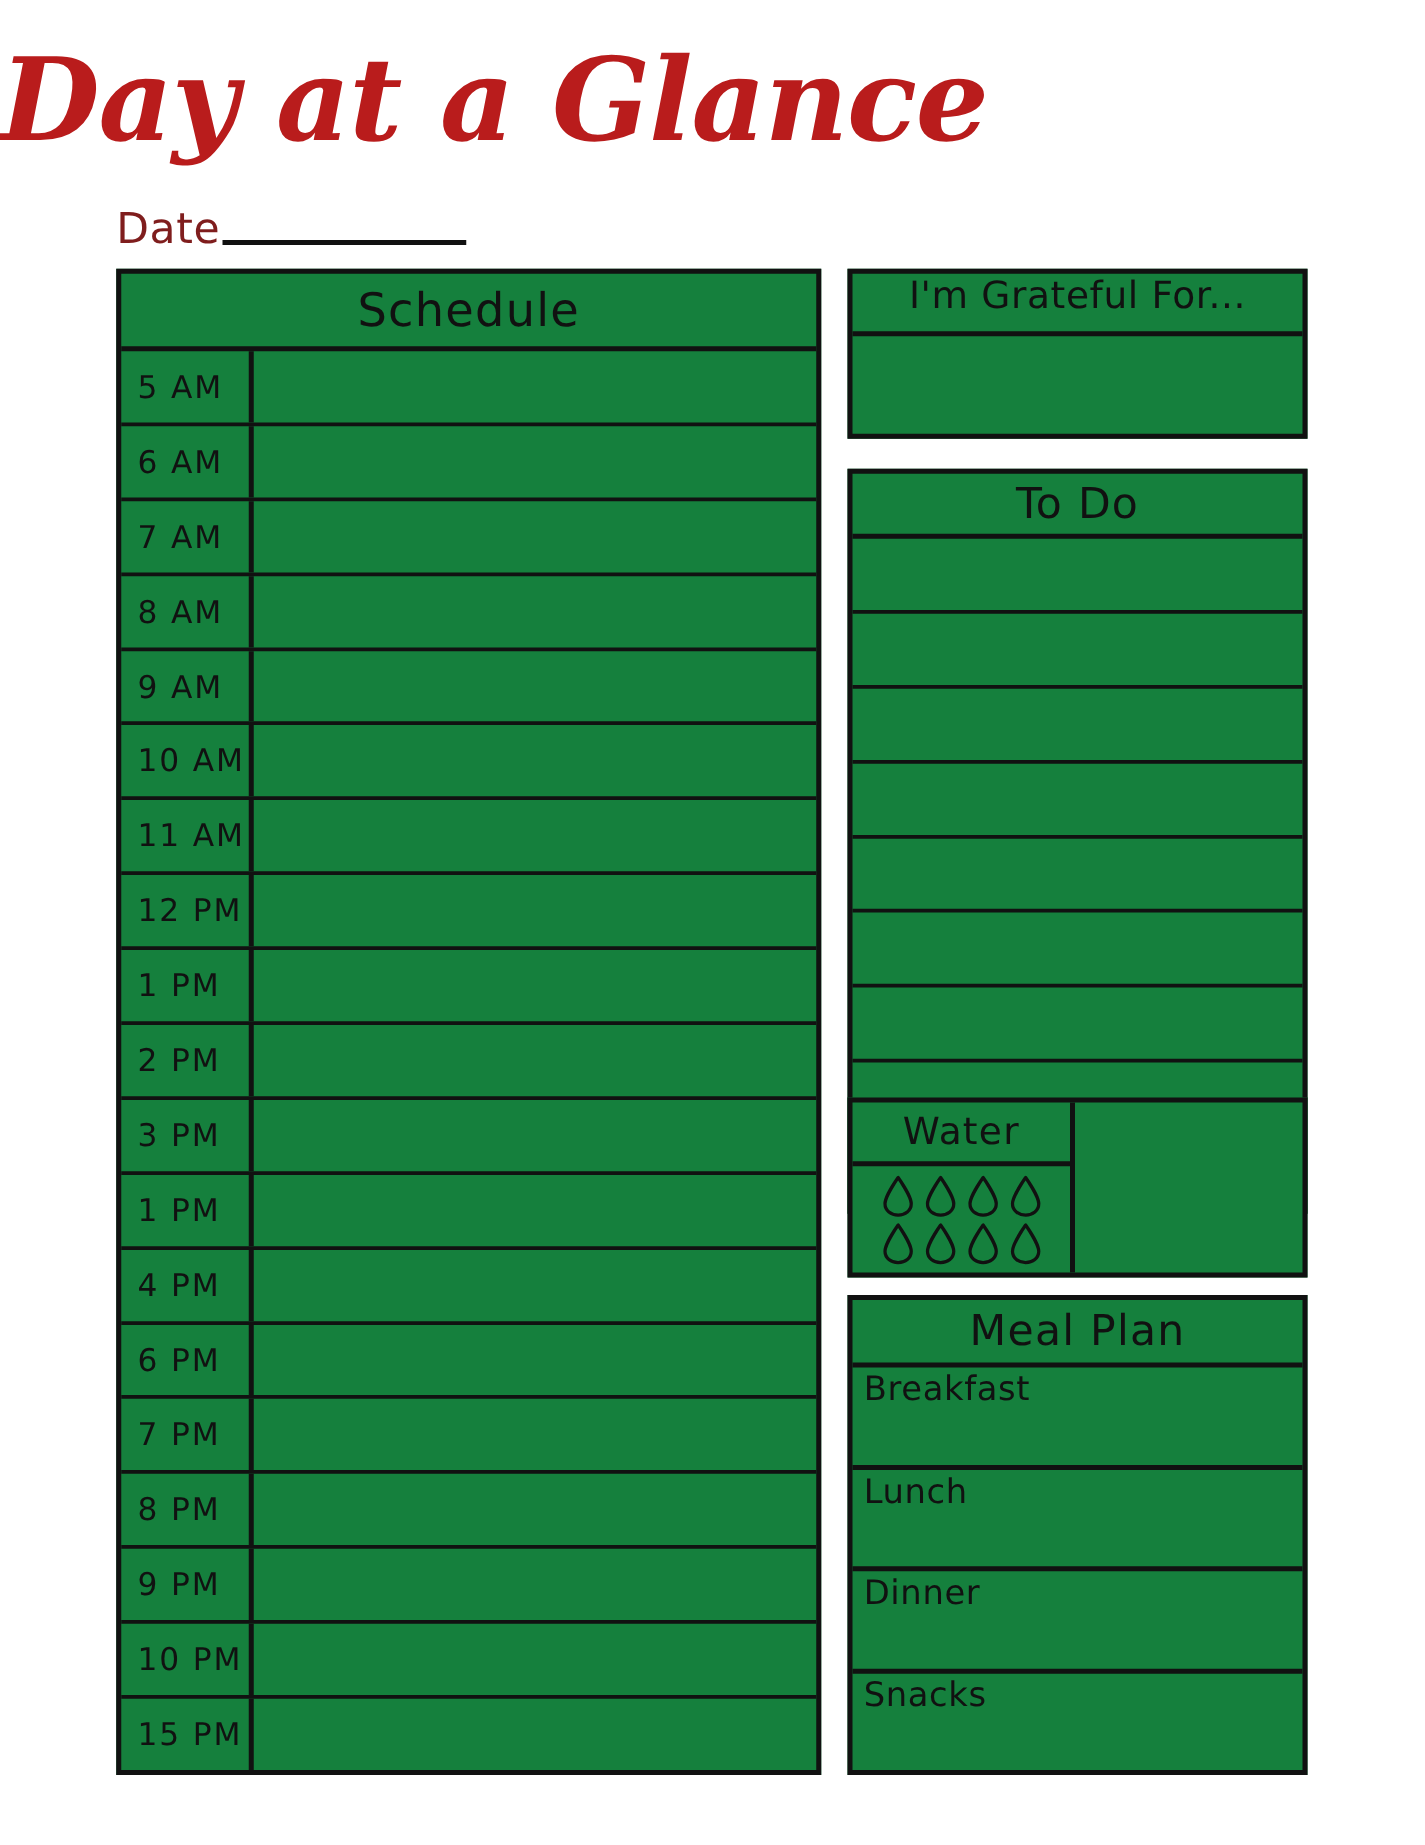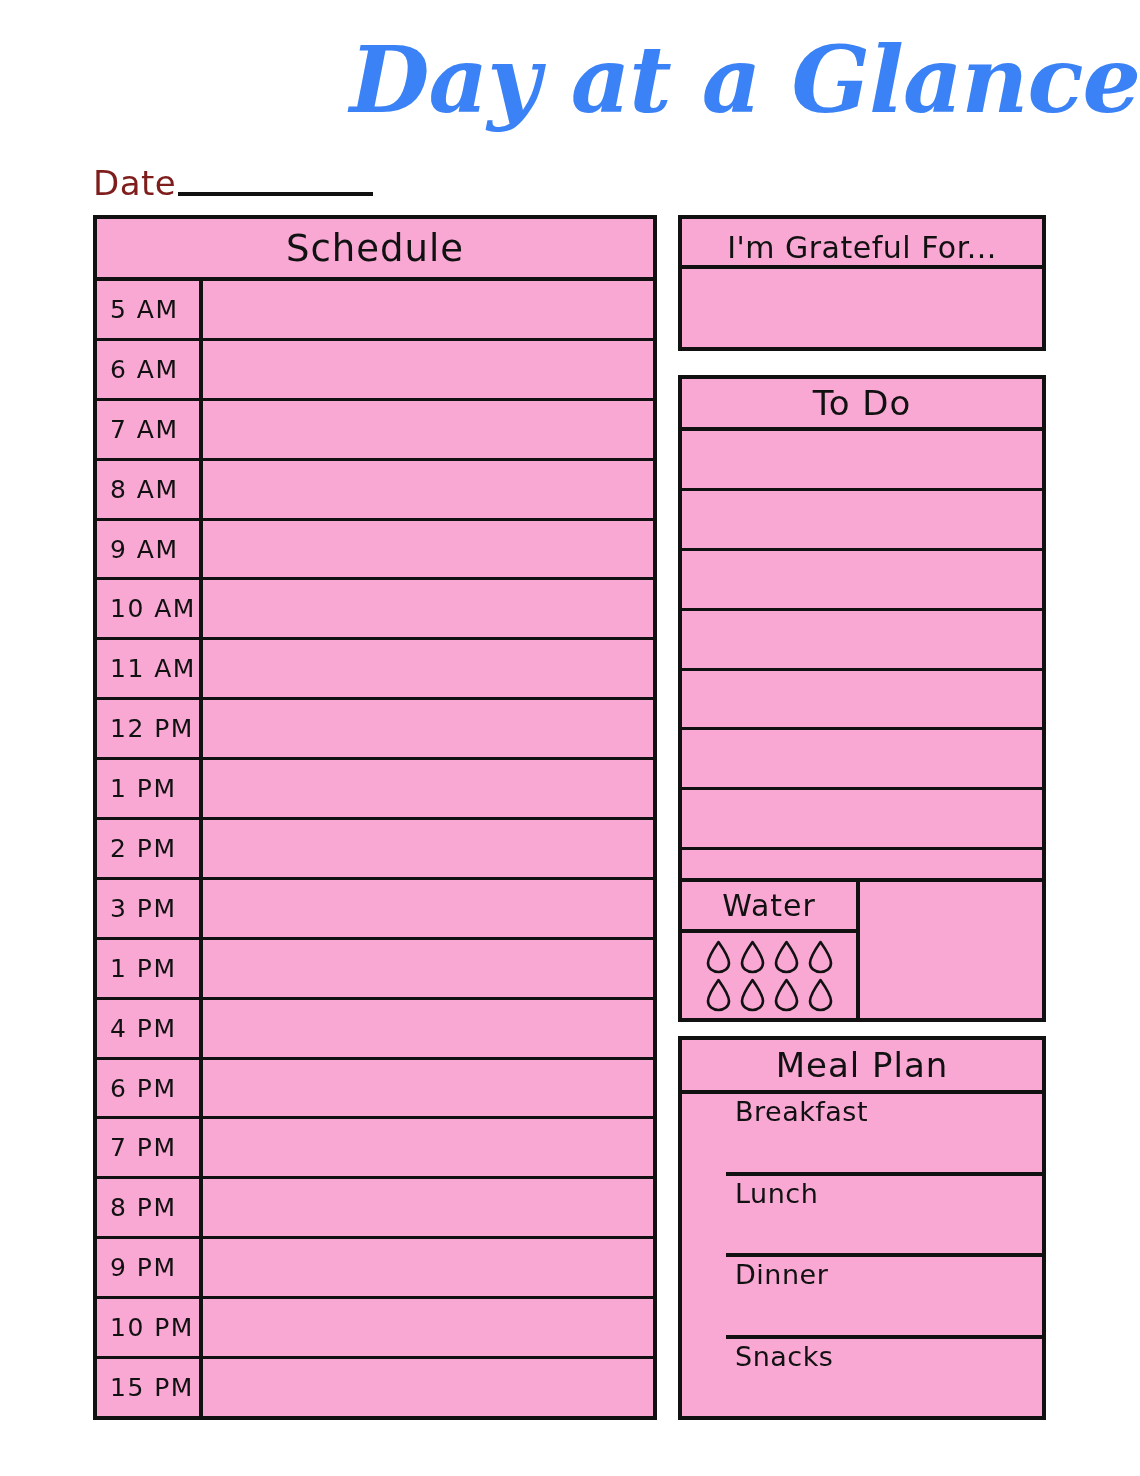--- a/index.html
+++ b/index.html
@@ -15,28 +15,28 @@
     color: #0d0d0d;
     overflow: hidden;
   }
 
   
   .title {
     position: absolute;
     left: 0;
     top: 34px;
     width: 1140px;
-    text-align: right;
+    text-align: left;
     font-family: "DejaVu Serif", serif;
     font-style: italic;
     font-weight: 700;
     font-size: 92px;
     line-height: 1;
     letter-spacing: -1px;
-    color: #3b82f6;
+    color: #b91c1c;
     white-space: nowrap;
   }
 
   
   .date-row {
     position: absolute;
     left: 93px;
     top: 160px;
     display: flex;
     align-items: flex-end;
@@ -55,21 +55,21 @@
     border-bottom: 4px solid #111111;
     margin-left: 2px;
     margin-bottom: 6px;
   }
 
   
   .box {
     position: absolute;
     box-sizing: border-box;
     border: 4px solid #111111;
-    background: #f9a8d4;
+    background: #15803d;
   }
 
   .hand {
     font-family: "DejaVu Sans", sans-serif;
     color: #111111;
   }
 
   
   #schedule-box {
     left: 93px;
@@ -122,21 +122,21 @@
     left: 678px;
     top: 215px;
     width: 368px;
     height: 136px;
   }
   .grateful-header {
     height: 50px;
     border-bottom: 4px solid #111111;
     box-sizing: border-box;
     display: flex;
-    align-items: flex-end;
+    align-items: flex-start;
     justify-content: center;
   }
   .grateful-header span {
     font-size: 30px;
     letter-spacing: 0.5px;
   }
   .grateful-body { height: calc(100% - 50px); }
 
   
   #todo-box {
@@ -233,21 +233,20 @@
     justify-content: center;
   }
   .meal-header span {
     font-size: 34px;
     letter-spacing: 1px;
   }
   .meal-rows {
     height: calc(100% - 54px);
     display: flex;
     flex-direction: column;
-    padding-left: 44px;
   }
   .meal-row {
     flex: 1 1 0;
     border-bottom: 4px solid #111111;
     box-sizing: border-box;
     min-height: 0;
     padding: 2px 0 0 9px;
   }
   .meal-row:last-child { border-bottom: none; }
   .meal-row span {

